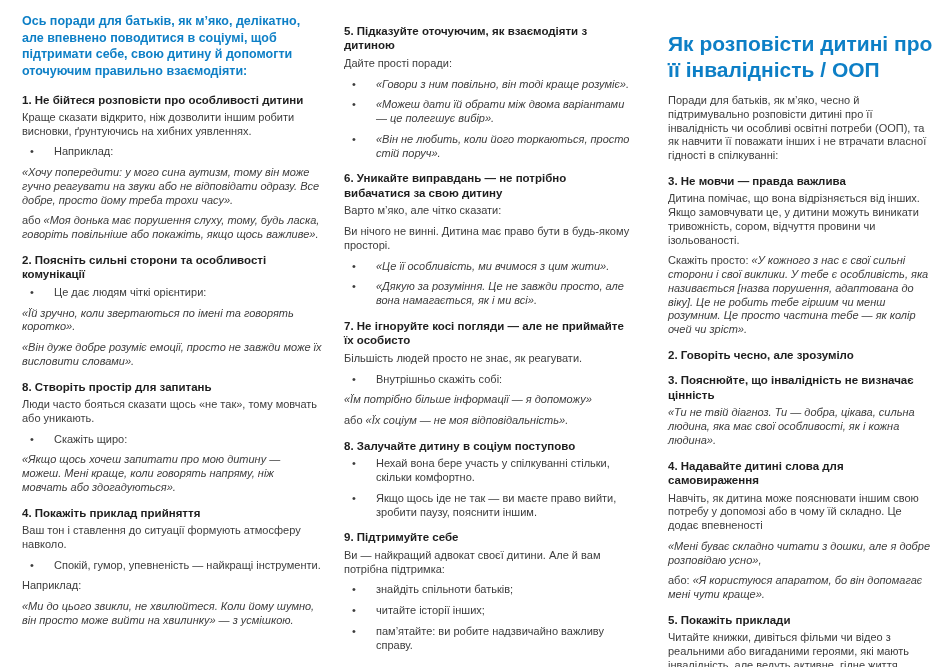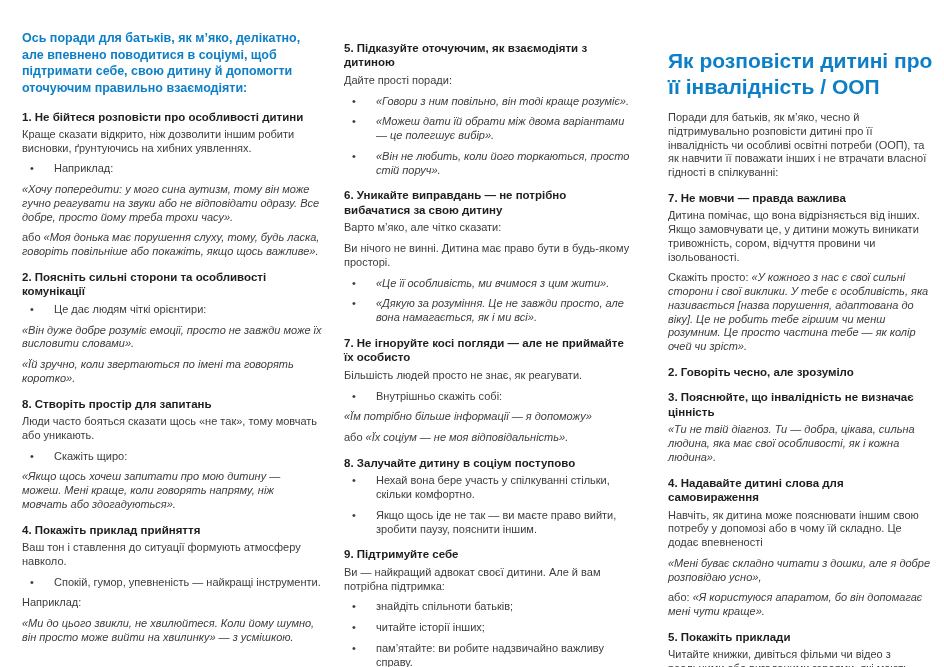--- a/index.html
+++ b/index.html
@@ -6,21 +6,21 @@
   body {
     width:944px; height:667px;
     background:#ffffff;
     font-family:"Liberation Sans","DejaVu Sans",sans-serif;
     color:#3c3c3c;
     overflow:hidden;
   }
   .page {
     box-sizing:border-box;
     width:944px; height:667px;
-    padding:30px 10px 0 22px;
+    padding:13px 10px 0 22px;
     display:flex;
     align-items:flex-start;
   }
   .col { box-sizing:border-box; }
   .col-1 { width:300px; margin-right:22px; }
   .col-2 { width:288px; margin-right:36px; }
   .col-3 { width:266px; }
 
   .lead {
     color:var(--accent);
@@ -80,22 +80,22 @@
         <span class="b-dot">•</span>
         <span class="b-text">Наприклад:</span>
       </div>
       <div class="quote">«Хочу попередити: у мого сина аутизм, тому він може гучно реагувати на звуки або не відповідати одразу. Все добре, просто йому треба трохи часу».</div>
       <div class="quote"><span class="q-lead">або </span><span>«Моя донька має порушення слуху, тому, будь ласка, говоріть повільніше або покажіть, якщо щось важливе».</span></div>
       <div class="heading">2. Поясніть сильні сторони та особливості комунікації</div>
       <div class="bullet">
         <span class="b-dot">•</span>
         <span class="b-text">Це дає людям чіткі орієнтири:</span>
       </div>
+      <div class="quote">«Їй зручно, коли звертаються по імені та говорять коротко».</div>
       <div class="quote">«Він дуже добре розуміє емоції, просто не завжди може їх висловити словами».</div>
-      <div class="quote">«Їй зручно, коли звертаються по імені та говорять коротко».</div>
       <div class="heading">8. Створіть простір для запитань</div>
       <div class="para">Люди часто бояться сказати щось «не так», тому мовчать або уникають.</div>
       <div class="bullet">
         <span class="b-dot">•</span>
         <span class="b-text">Скажіть щиро:</span>
       </div>
       <div class="quote">«Якщо щось хочеш запитати про мою дитину — можеш. Мені краще, коли говорять напряму, ніж мовчать або здогадуються».</div>
       <div class="heading">4. Покажіть приклад прийняття</div>
       <div class="para">Ваш тон і ставлення до ситуації формують атмосферу навколо.</div>
       <div class="bullet">
@@ -160,21 +160,21 @@
       </div>
       <div class="bullet">
         <span class="b-dot">•</span>
         <span class="b-text">пам’ятайте: ви робите надзвичайно важливу справу.</span>
       </div>
       <div class="final">І найголовніше: говоріть про свою дитину з любов’ю, з повагою і без сорому. Це налаштує і оточення на прийняття та доброзичливість.</div>
     </div>
   <div class="col col-3">
       <div class="title">Як розповісти дитині про її інвалідність / ООП</div>
       <div class="para">Поради для батьків, як м’яко, чесно й підтримувально розповісти дитині про її інвалідність чи особливі освітні потреби (ООП), та як навчити її поважати інших і не втрачати власної гідності в спілкуванні:</div>
-      <div class="heading">7. Не мовчи — правда важлива</div>
+      <div class="heading">3. Не мовчи — правда важлива</div>
       <div class="para">Дитина помічає, що вона відрізняється від інших. Якщо замовчувати це, у дитини можуть виникати тривожність, сором, відчуття провини чи ізольованості.</div>
       <div class="quote"><span class="q-lead">Скажіть просто: </span><span>«У кожного з нас є свої сильні сторони і свої виклики. У тебе є особливість, яка називається [назва порушення, адаптована до віку]. Це не робить тебе гіршим чи менш розумним. Це просто частина тебе — як колір очей чи зріст».</span></div>
       <div class="heading">2. Говоріть чесно, але зрозуміло</div>
       <div class="heading">3. Пояснюйте, що інвалідність не визначає цінність</div>
       <div class="quote">«Ти не твій діагноз. Ти — добра, цікава, сильна людина, яка має свої особливості, як і кожна людина».</div>
       <div class="heading">4. Надавайте дитині слова для самовираження</div>
       <div class="para">Навчіть, як дитина може пояснювати іншим свою потребу у допомозі або в чому їй складно. Це додає впевненості</div>
       <div class="quote">«Мені буває складно читати з дошки, але я добре розповідаю усно»,</div>
       <div class="quote"><span class="q-lead">або: </span><span>«Я користуюся апаратом, бо він допомагає мені чути краще».</span></div>
       <div class="heading">5. Покажіть приклади</div>

